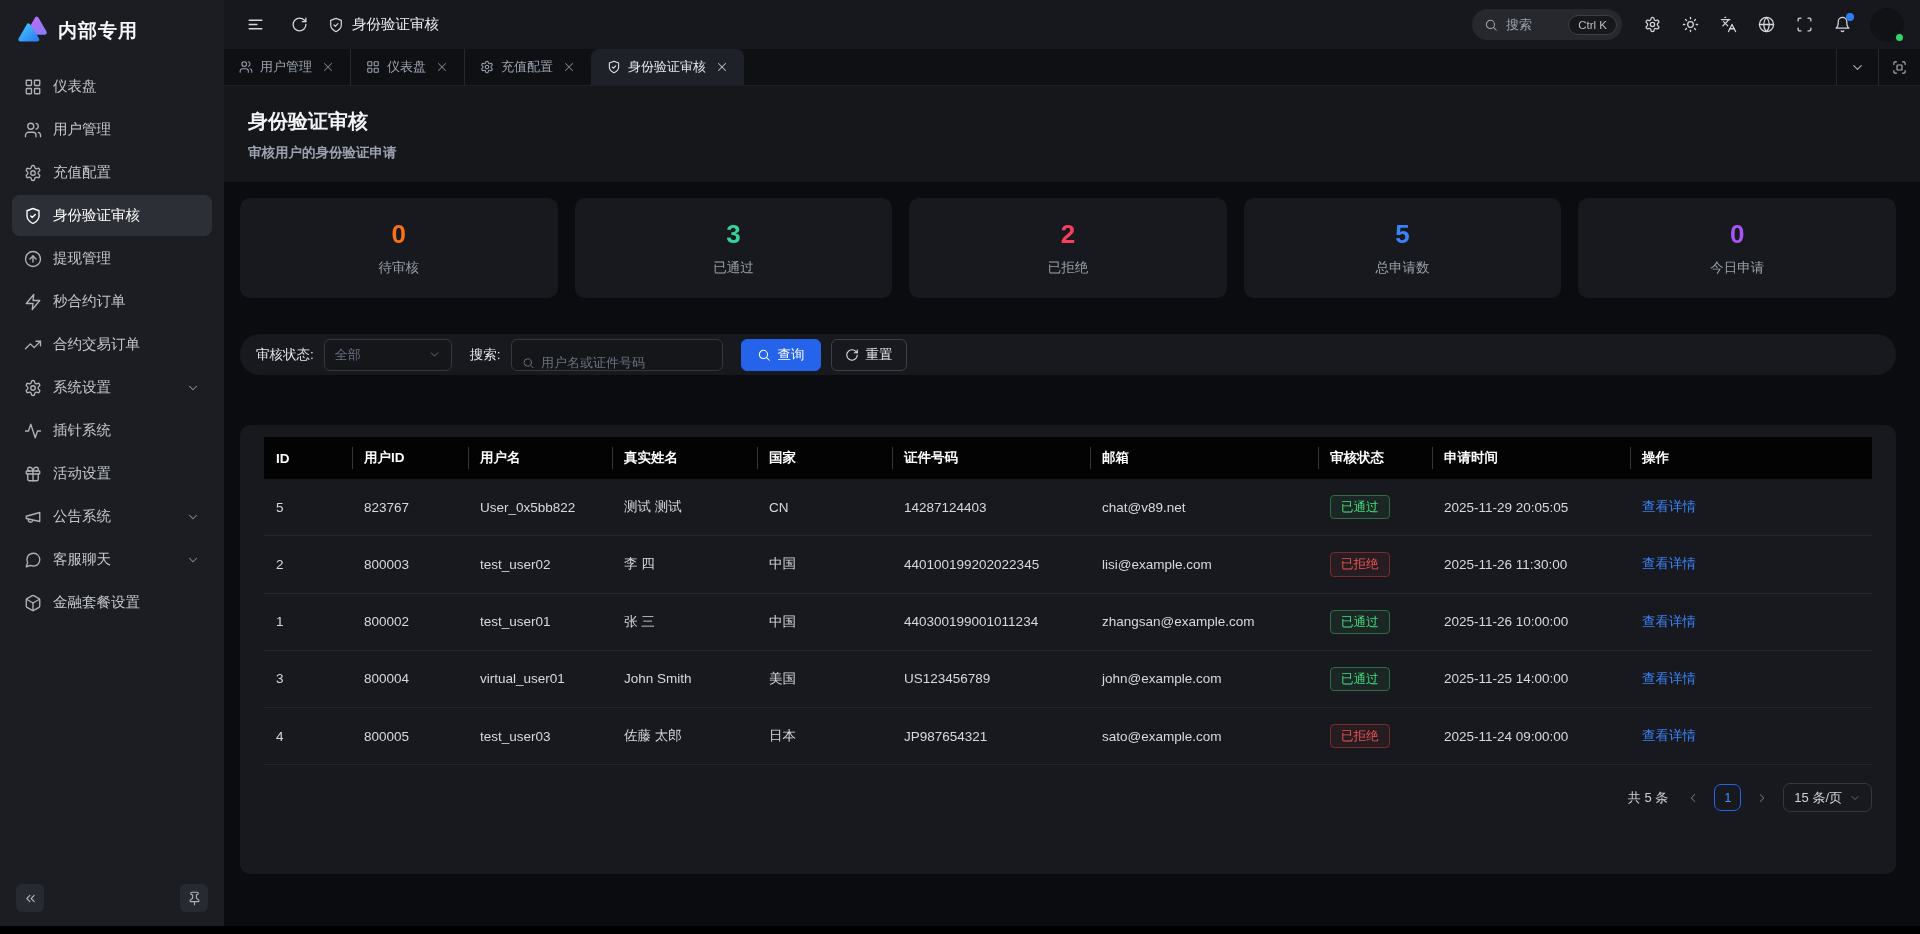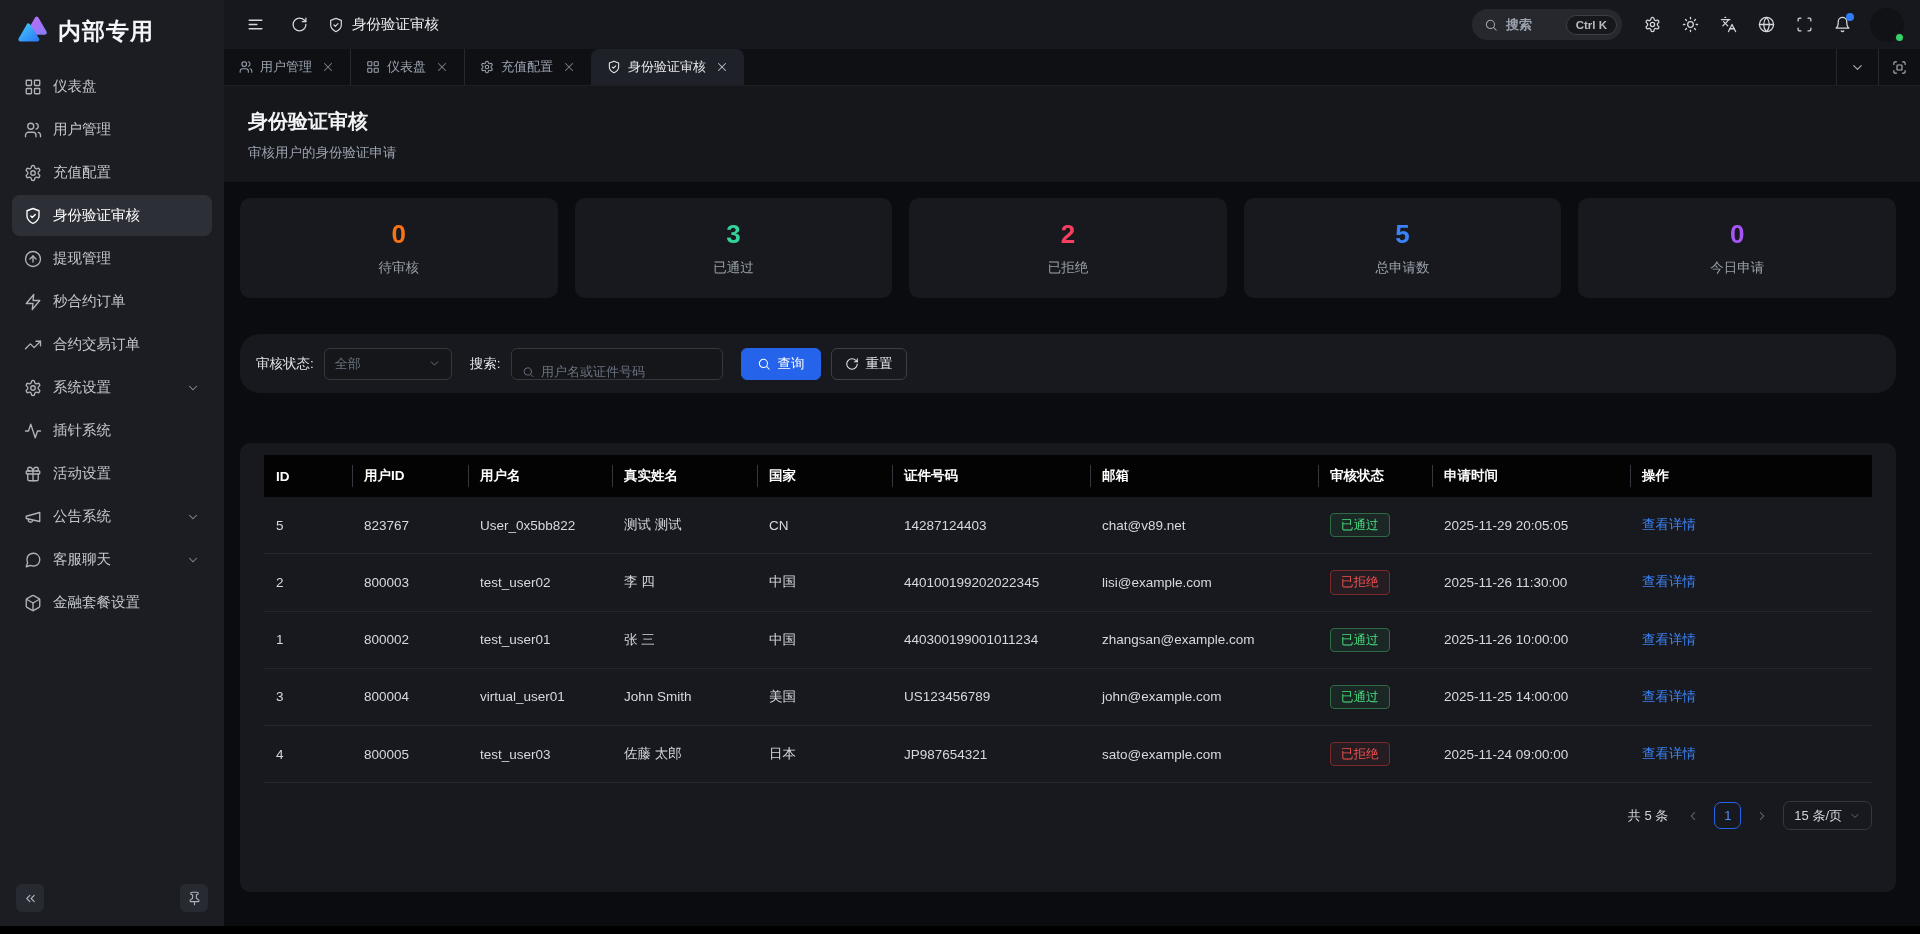--- a/index.html
+++ b/index.html
@@ -2,21 +2,21 @@
 <html><head>
 <meta charset="utf-8">
 <style>
   * { margin:0; padding:0; box-sizing:border-box; }
   html,body { width:1920px; height:934px; background:#000; font-family:"Liberation Sans","DejaVu Sans",sans-serif; overflow:hidden; }
   .app { display:flex; width:1920px; height:926px; background:#0b0c0f; }
 
   
   .sidebar { width:224px; height:100%; background:#1b1d23; display:flex; flex-direction:column; flex-shrink:0; }
   .logo-row { display:flex; align-items:center; gap:10px; padding:14px 18px 10px 18px; }
-  .logo-text { color:#f5f6f7; font-size:23px; font-weight:bold; letter-spacing:1px; }
+  .logo-text { color:#f5f6f7; font-size:19px; font-weight:bold; letter-spacing:1px; }
   .menu { flex:1; padding:6px 10px; overflow:hidden; }
   .menu-item { display:flex; align-items:center; gap:11px; padding:11px 12px; margin:2px 2px; border-radius:8px; color:#c3c7cd; font-size:14.5px; cursor:pointer; }
   .menu-item .mi-icon { width:18px; height:18px; color:#aeb2b9; flex-shrink:0; }
   .menu-item .mi-icon svg, .icon-slot svg { width:100%; height:100%; display:block; }
   .menu-item[data-state="active"] { background:#2c2f36; color:#ffffff; }
   .menu-item[data-state="active"] .mi-icon { color:#fff; }
   .mi-label { flex:1; white-space:nowrap; }
   .mi-chevron { width:14px; height:14px; color:#8b8f96; }
   .sidebar-footer { display:flex; justify-content:space-between; padding:10px 16px 14px 16px; }
   .sf-btn { width:28px; height:28px; border:none; border-radius:6px; background:#272a30; color:#aeb2b9; display:flex; align-items:center; justify-content:center; cursor:pointer; }
@@ -24,21 +24,21 @@
 
   
   .main { flex:1; display:flex; flex-direction:column; min-width:0; }
 
   .topbar { height:49px; background:#16181d; display:flex; align-items:center; padding:0 16px; gap:14px; flex-shrink:0; }
   .tb-icon-btn { width:30px; height:30px; background:transparent; border:none; color:#d3d6da; display:flex; align-items:center; justify-content:center; cursor:pointer; }
   .tb-icon-btn svg { width:17px; height:17px; }
   .breadcrumb { display:flex; align-items:center; gap:8px; color:#eceef0; font-size:14.5px; }
   .breadcrumb .icon-slot { width:16px; height:16px; color:#d3d6da; }
   .topbar-spacer { flex:1; }
-  .search-pill { display:flex; align-items:center; gap:8px; background:#26282e; border-radius:16px; height:31px; padding:0 5px 0 12px; min-width:150px; cursor:pointer;font-weight:bold; }
+  .search-pill { display:flex; align-items:center; gap:8px; background:#26282e; border-radius:16px; height:31px; padding:0 5px 0 12px; min-width:150px; cursor:pointer; }
   .search-pill .icon-slot { width:14px; height:14px; color:#9ca3af; }
   .search-text { color:#9ca3af; font-size:13px; flex:1; }
   .kbd { background:#17181c; border:1px solid #3c3f45; color:#b9bdc3; border-radius:10px; font-size:11.5px; padding:3px 9px; }
   .tb-actions { display:flex; align-items:center; gap:6px; }
   .tb-action { position:relative; width:32px; height:32px; background:transparent; border:none; color:#d3d6da; display:flex; align-items:center; justify-content:center; cursor:pointer; }
   .tb-action svg { width:17px; height:17px; }
   .tb-action .dot { position:absolute; top:4px; right:4px; width:8px; height:8px; border-radius:50%; background:#2f7df6; }
   .avatar { width:34px; height:34px; border-radius:50%; background:#101216; position:relative; margin-left:6px; cursor:pointer; }
   .avatar .presence { position:absolute; right:-1px; bottom:-1px; width:11px; height:11px; border-radius:50%; background:#34d366; border:2px solid #16181d; }
 
@@ -52,29 +52,29 @@
   .tab-close { width:12px; height:12px; color:#7c8088; margin-left:2px; }
   .tab[data-state="active"] .tab-close { color:#b9bdc3; }
   .tab-controls { display:flex; }
   .tab-ctrl { width:42px; border:none; border-left:1px solid #26282e; background:transparent; color:#aeb2b9; display:flex; align-items:center; justify-content:center; cursor:pointer; }
   .tab-ctrl svg { width:15px; height:15px; }
 
   
   .content { flex:1; overflow:hidden; background:#0b0c0f; display:flex; flex-direction:column; }
   .page-head { background:#15171b; padding:22px 24px 20px 24px; }
   .page-title { color:#f3f4f6; font-size:20px; font-weight:bold; }
-  .page-subtitle { color:#9ca3af; font-size:13.5px; margin-top:9px; }
+  .page-subtitle { color:#9ca3af; font-size:13.5px; margin-top:9px;font-weight:bold; }
   .content-inner { padding:16px 24px 24px 16px; }
 
   .stats-row { display:grid; grid-template-columns:repeat(5,1fr); gap:17px; }
   .stat-card { background:#17191f; border-radius:10px; height:100px; display:flex; flex-direction:column; align-items:center; justify-content:center; }
   .stat-value { font-size:26px; font-weight:bold; }
   .stat-label { color:#9aa0a8; font-size:13.5px; margin-top:9px; }
 
-  .filter-card { background:#17191f; border-radius:20px; margin-top:36px; padding:11px 16px; display:flex; align-items:center; gap:10px; height:59px; }
+  .filter-card { background:#17191f; border-radius:20px; margin-top:36px; padding:11px 16px; display:flex; align-items:center; gap:10px; height:41px; }
   .f-label { color:#e5e7eb; font-size:13.5px; }
   .f-select { width:128px; height:32px; background:#141619; border:1px solid #34373d; border-radius:6px; display:flex; align-items:center; padding:0 10px; cursor:pointer;gap:12px; }
   .f-select .sel-text { color:#6b7280; font-size:13px; flex:1; }
   .f-select .icon-slot { width:13px; height:13px; color:#6b7280; }
   .f-input { width:212px; height:32px; background:#141619; border:1px solid #34373d; border-radius:6px; display:flex; align-items:flex-end; gap:7px; padding:0 10px; margin-right:8px; }
   .f-input .icon-slot { width:14px; height:14px; color:#6b7280; }
   .f-input input { background:transparent; border:none; outline:none; color:#d1d5db; font-size:13px; width:100%; font-family:inherit; }
   .f-input input::placeholder { color:#6b7280; }
   .btn { height:32px; border-radius:6px; display:inline-flex; align-items:center; gap:7px; font-size:13.5px; cursor:pointer; font-family:inherit; }
   .btn svg { width:14px; height:14px; }

